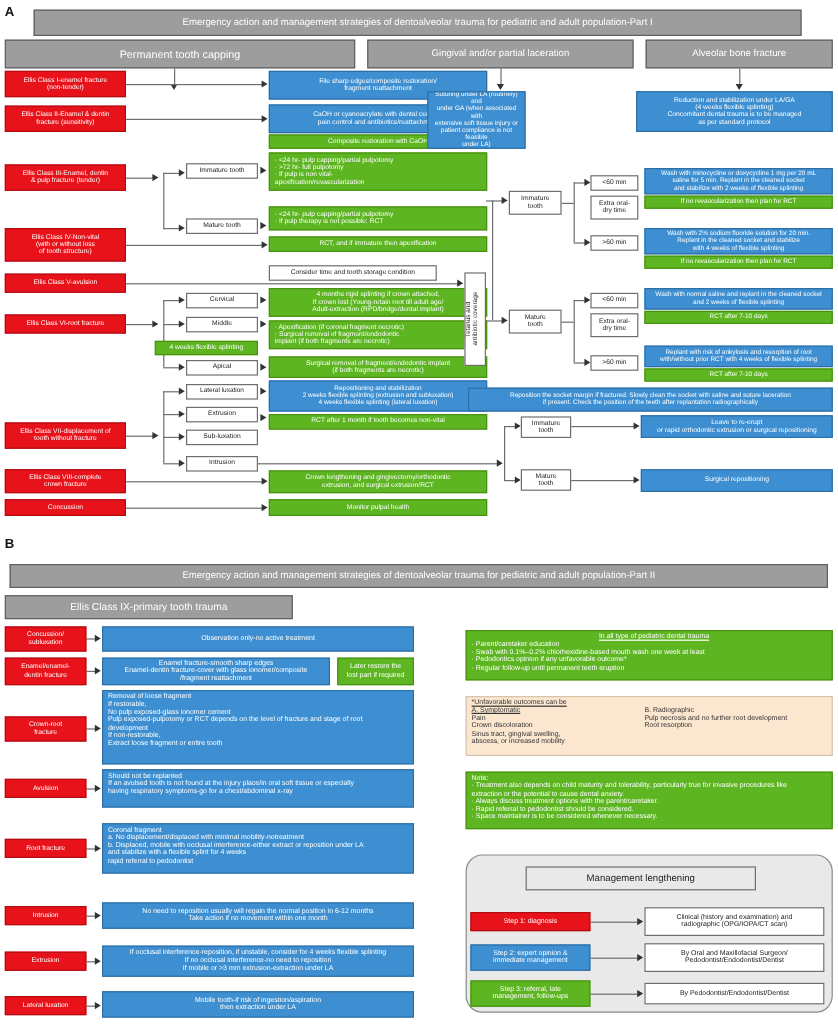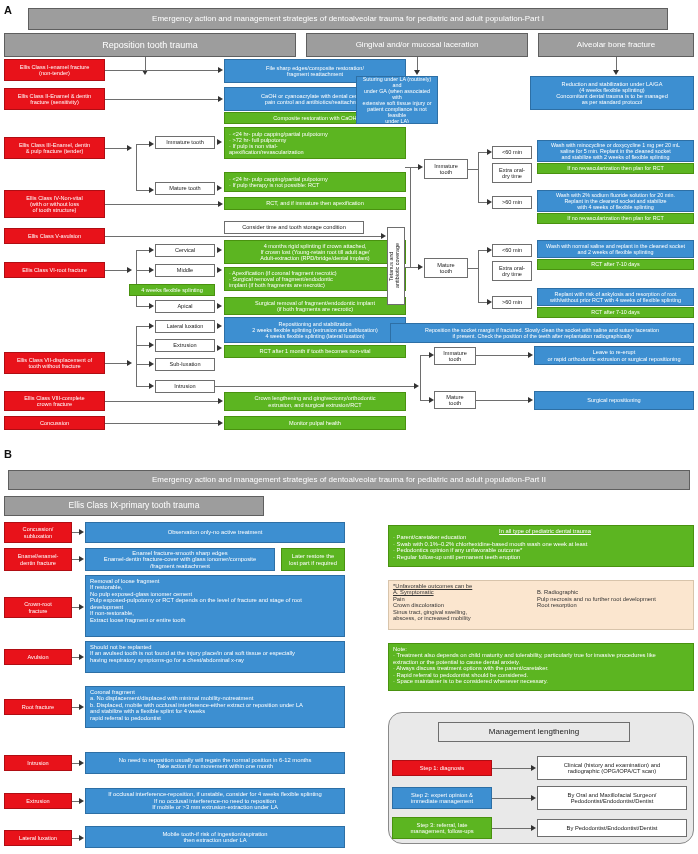--- a/index.html
+++ b/index.html
@@ -52,24 +52,24 @@
 </head>
 <body>
 
 <div class="panel-letter" style="left:4px;top:4px;">A</div>
 
 <div class="box gray" style="left:28px;top:8px;width:640px;height:22px;font-size:8px;">
   <span class="t">Emergency action and management strategies of dentoalveolar trauma for pediatric and adult population-Part I</span>
 </div>
 
 <div class="box gray" style="left:4px;top:33px;width:292px;height:24px;font-size:9px;">
-  <span class="t">Reposition tooth trauma</span>
+  <span class="t">Permanent tooth capping</span>
 </div>
 <div class="box gray" style="left:306px;top:33px;width:222px;height:24px;font-size:8px;">
-  <span class="t">Gingival and/or mucosal laceration</span>
+  <span class="t">Gingival and/or partial laceration</span>
 </div>
 <div class="box gray" style="left:538px;top:33px;width:156px;height:24px;font-size:8px;">
   <span class="t">Alveolar bone fracture</span>
 </div>
 
 <div class="ln lnv" style="left:145px;top:57px;height:14px;"></div>
 <div class="arrow down" style="left:142px;top:70px;"></div>
 <div class="ln lnv" style="left:417px;top:57px;height:14px;"></div>
 <div class="arrow down" style="left:414px;top:70px;"></div>
 <div class="ln lnv" style="left:616px;top:57px;height:14px;"></div>
@@ -391,21 +391,21 @@
 <div class="box blue" style="left:534px;top:391px;width:160px;height:19px;font-size:5.6px;">
   <span class="t">Surgical repositioning</span>
 </div>
 
 <div class="panel-letter" style="left:4px;top:448px;">B</div>
 
 <div class="box gray" style="left:8px;top:470px;width:682px;height:20px;font-size:8px;">
   <span class="t">Emergency action and management strategies of dentoalveolar trauma for pediatric and adult population-Part II</span>
 </div>
 
-<div class="box gray" style="left:4px;top:496px;width:260px;height:20px;font-size:8.5px;">
+<div class="box gray" style="left:4px;top:496px;width:240px;height:20px;font-size:8.5px;">
   <span class="t">Ellis Class IX-primary tooth trauma</span>
 </div>
 
 <div class="box red" style="left:4px;top:522px;width:68px;height:21px;font-size:5.6px;white-space:pre-line;">
   <span class="t">Concussion/
 subluxation</span>
 </div>
 <div class="ln lnh" style="left:72px;top:532px;width:8px;"></div>
 <div class="arrow" style="left:79px;top:529px;"></div>
 <div class="box blue" style="left:85px;top:522px;width:260px;height:21px;font-size:5.8px;">

